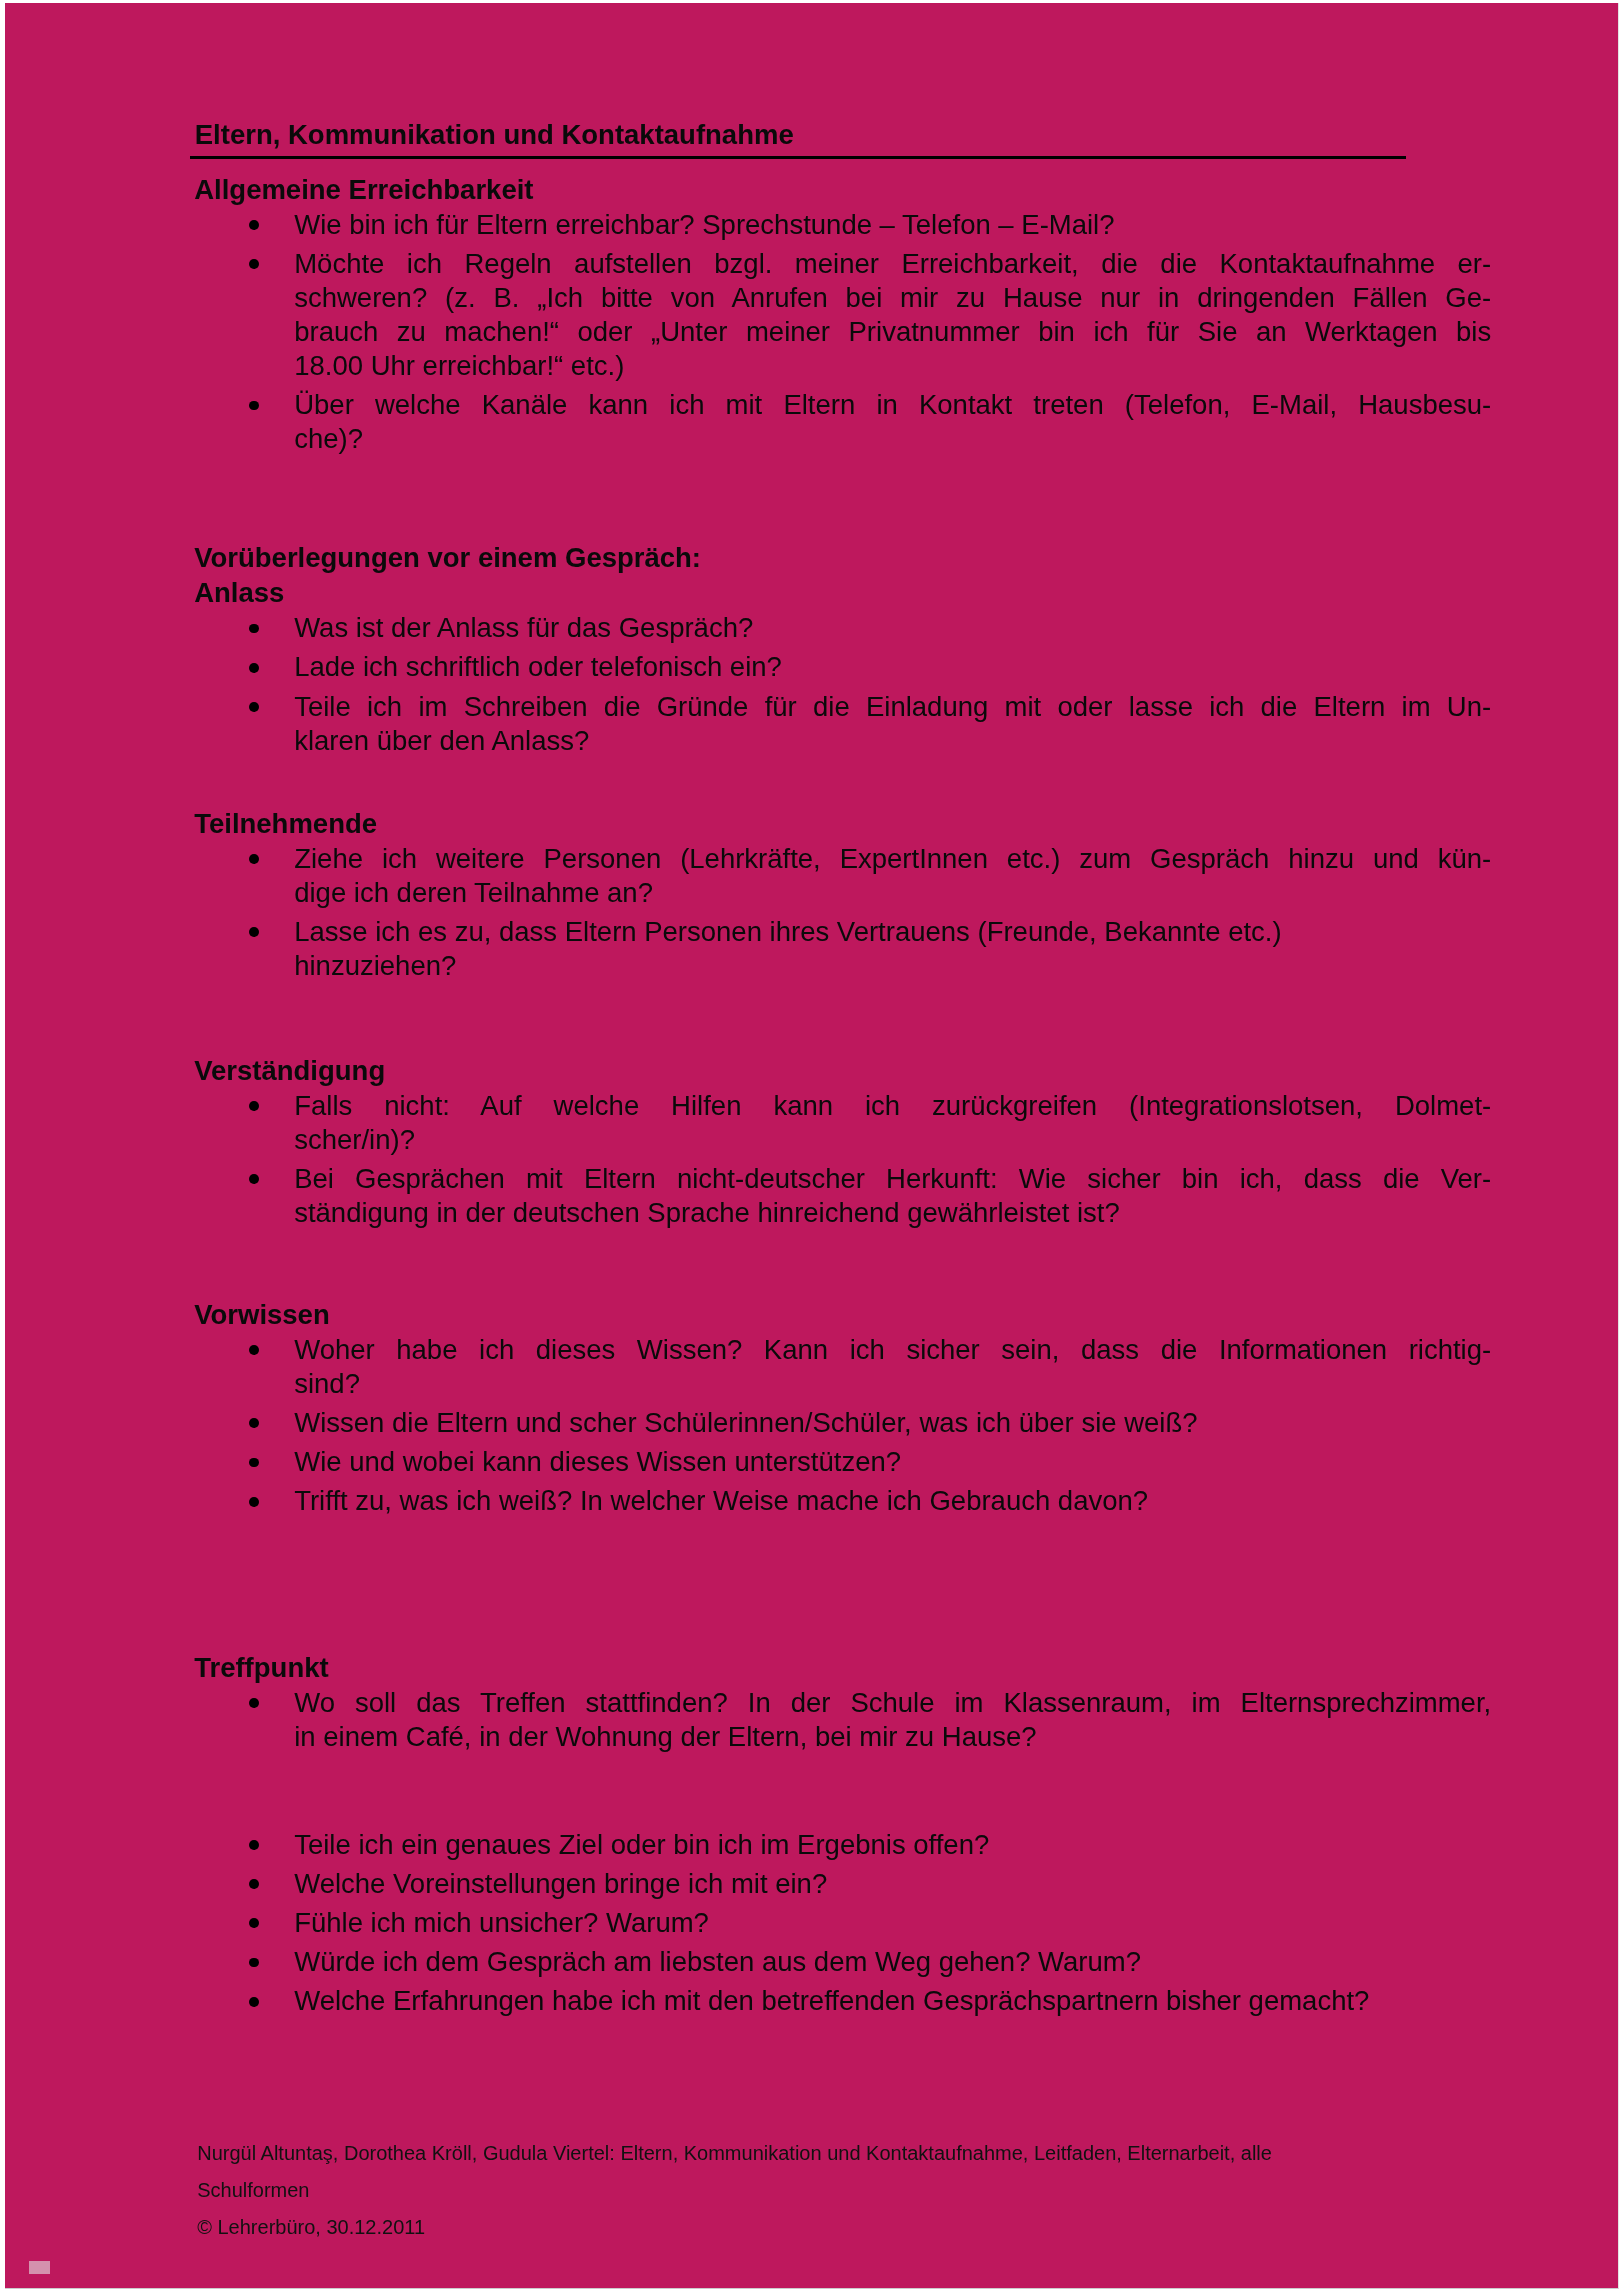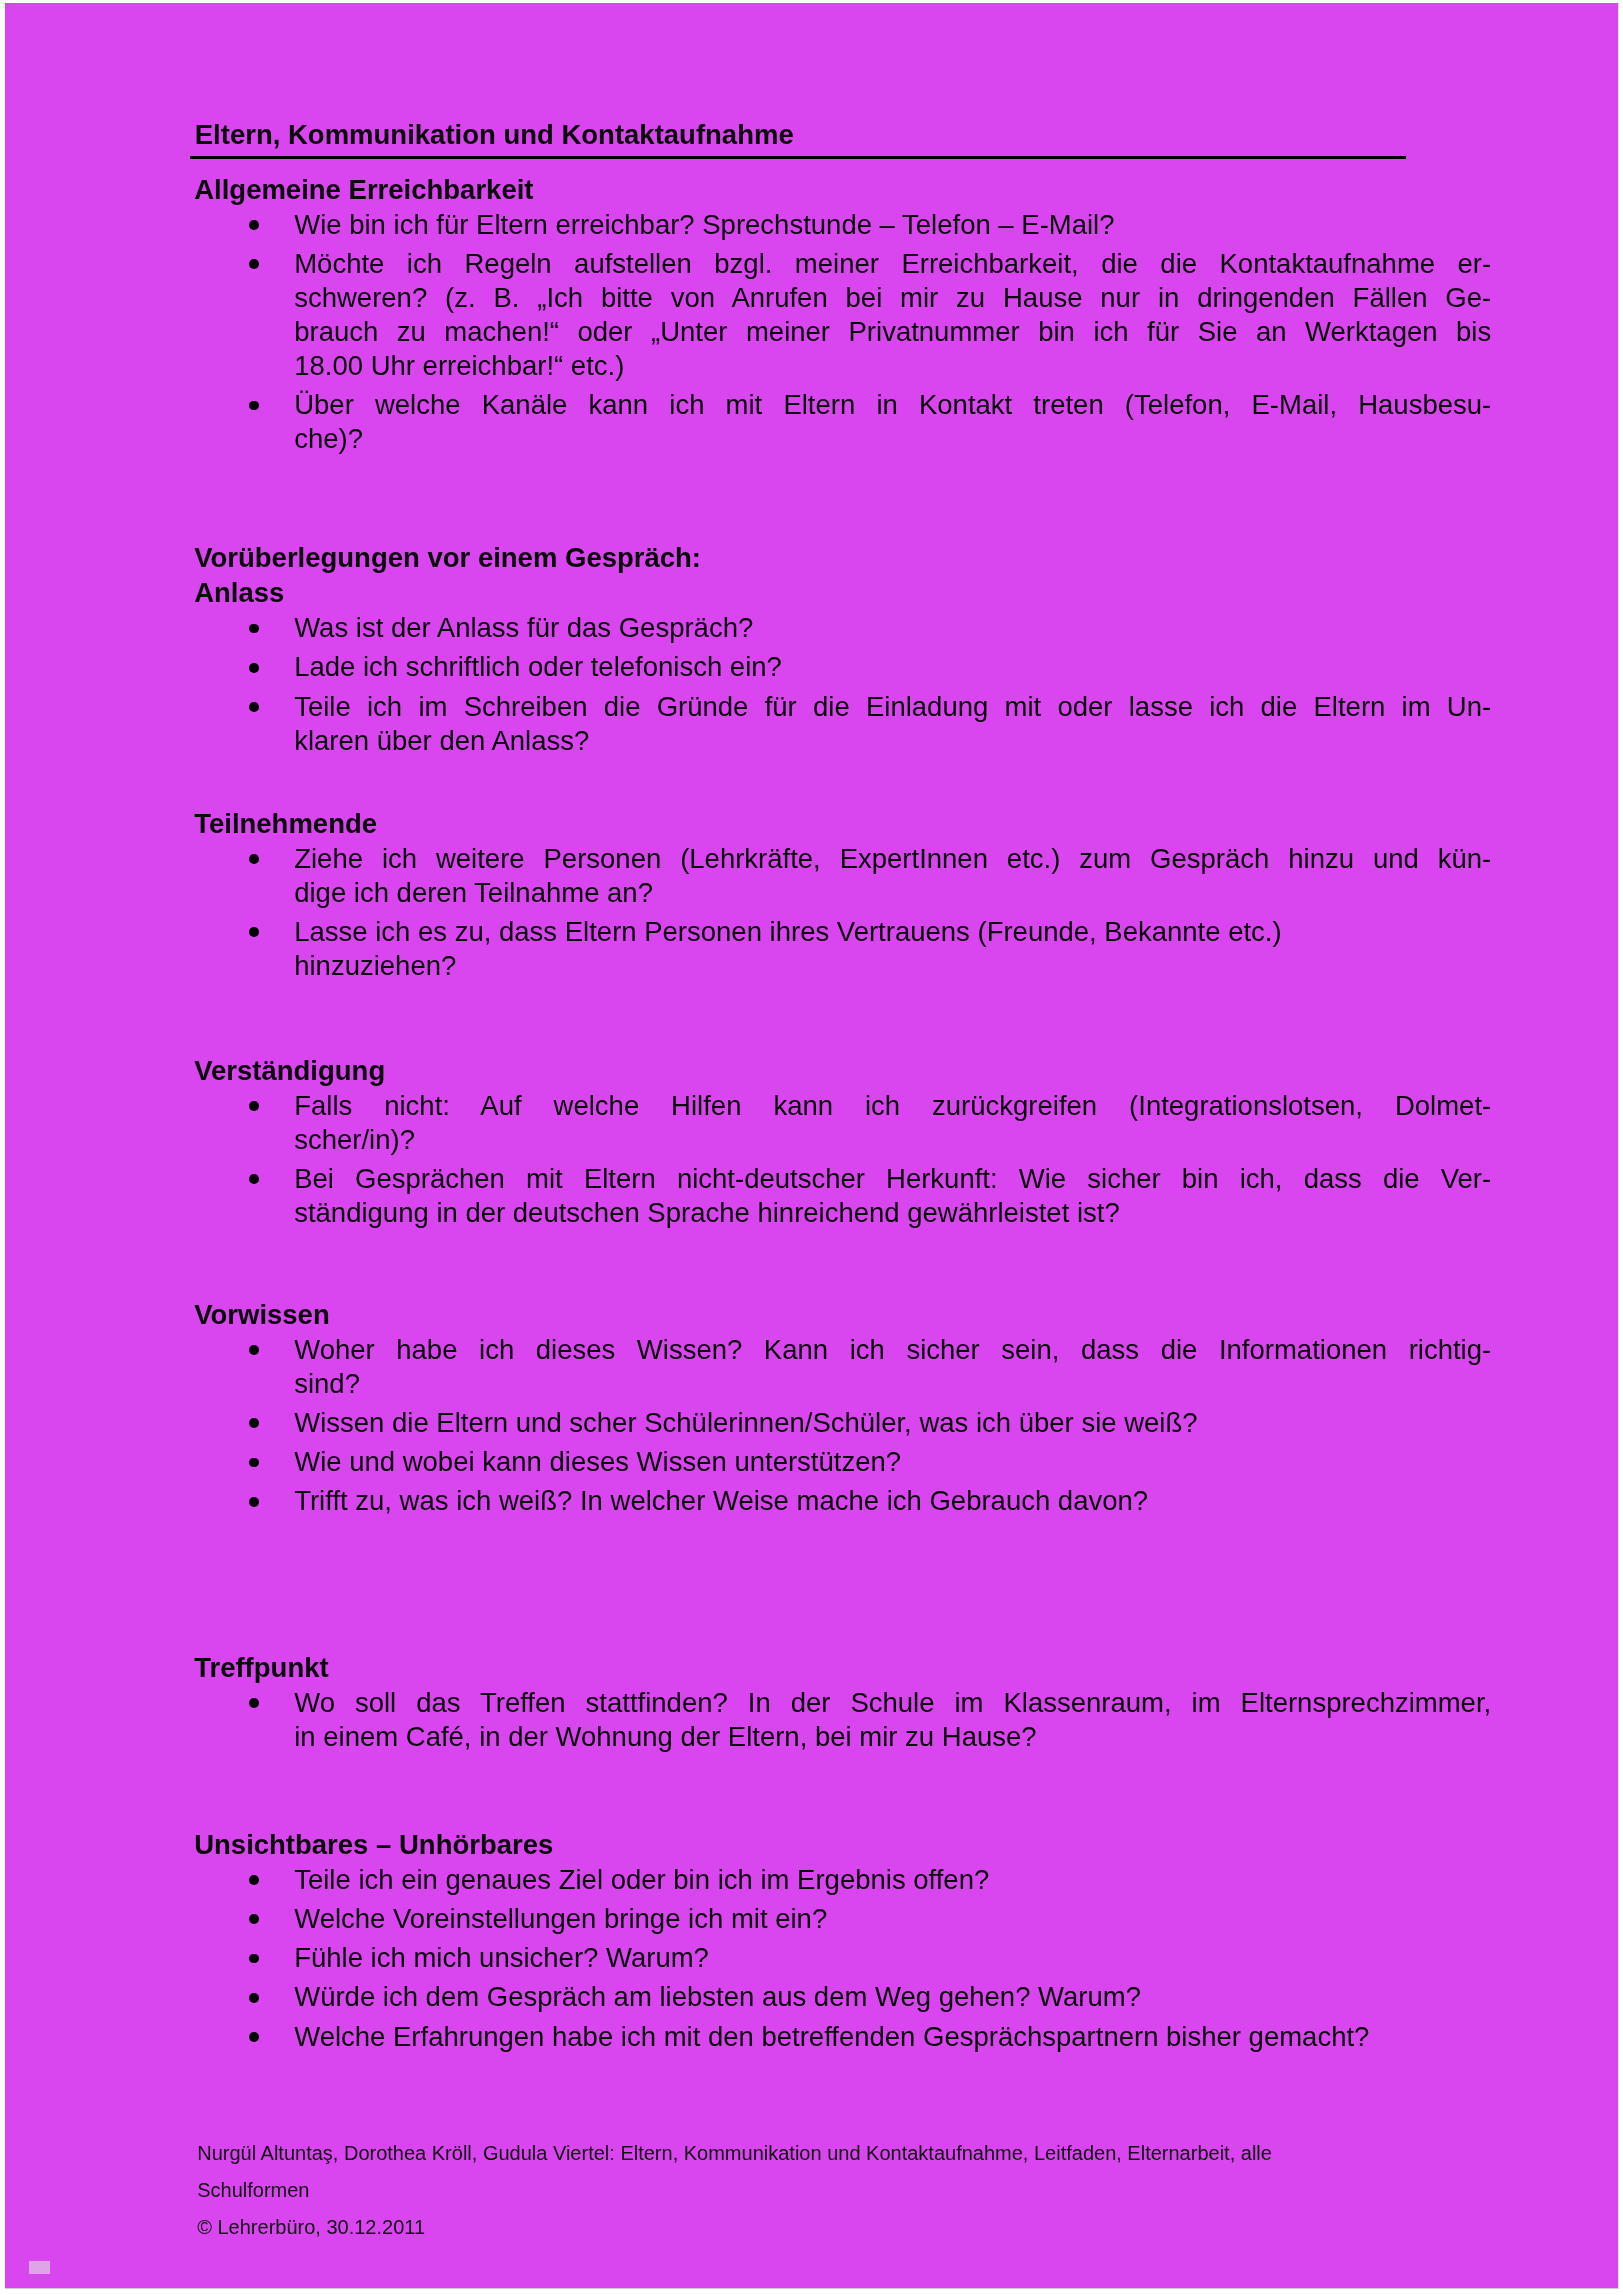--- a/index.html
+++ b/index.html
@@ -9,21 +9,21 @@
     height: 2295px;
     background: #ffffff;
     font-family: "Liberation Sans", "DejaVu Sans", sans-serif;
   }
   .page {
     position: absolute;
     left: 5.2px;
     top: 2.6px;
     width: 1613px;
     height: 2285px;
-    background: #d946ef;
+    background: #be185d;
     border-right: 0.7px solid #e2e2e2;
     border-bottom: 1.3px solid #cccccc;
     color: #0a0a0a;
     overflow: hidden;
   }
   .doc-title {
     position: absolute;
     left: 185px;
     top: 97px;
     width: 1211px;
@@ -206,21 +206,20 @@
         <h2 class="heading">Treffpunkt</h2>
         <ul class="bullet-list">
           <li class="bullet-item">
             <span class="bullet-dot"></span>
             <div class="line just">Wo soll das Treffen stattfinden? In der Schule im Klassenraum, im Elternsprechzimmer,</div>
             <div class="line">in einem Café, in der Wohnung der Eltern, bei mir zu Hause?</div>
           </li>
         </ul>
       </section>
       <section class="section">
-        <h2 class="heading">Unsichtbares – Unhörbares</h2>
         <ul class="bullet-list">
           <li class="bullet-item">
             <span class="bullet-dot"></span>
             <div class="line">Teile ich ein genaues Ziel oder bin ich im Ergebnis offen?</div>
           </li>
           <li class="bullet-item">
             <span class="bullet-dot"></span>
             <div class="line">Welche Voreinstellungen bringe ich mit ein?</div>
           </li>
           <li class="bullet-item">

